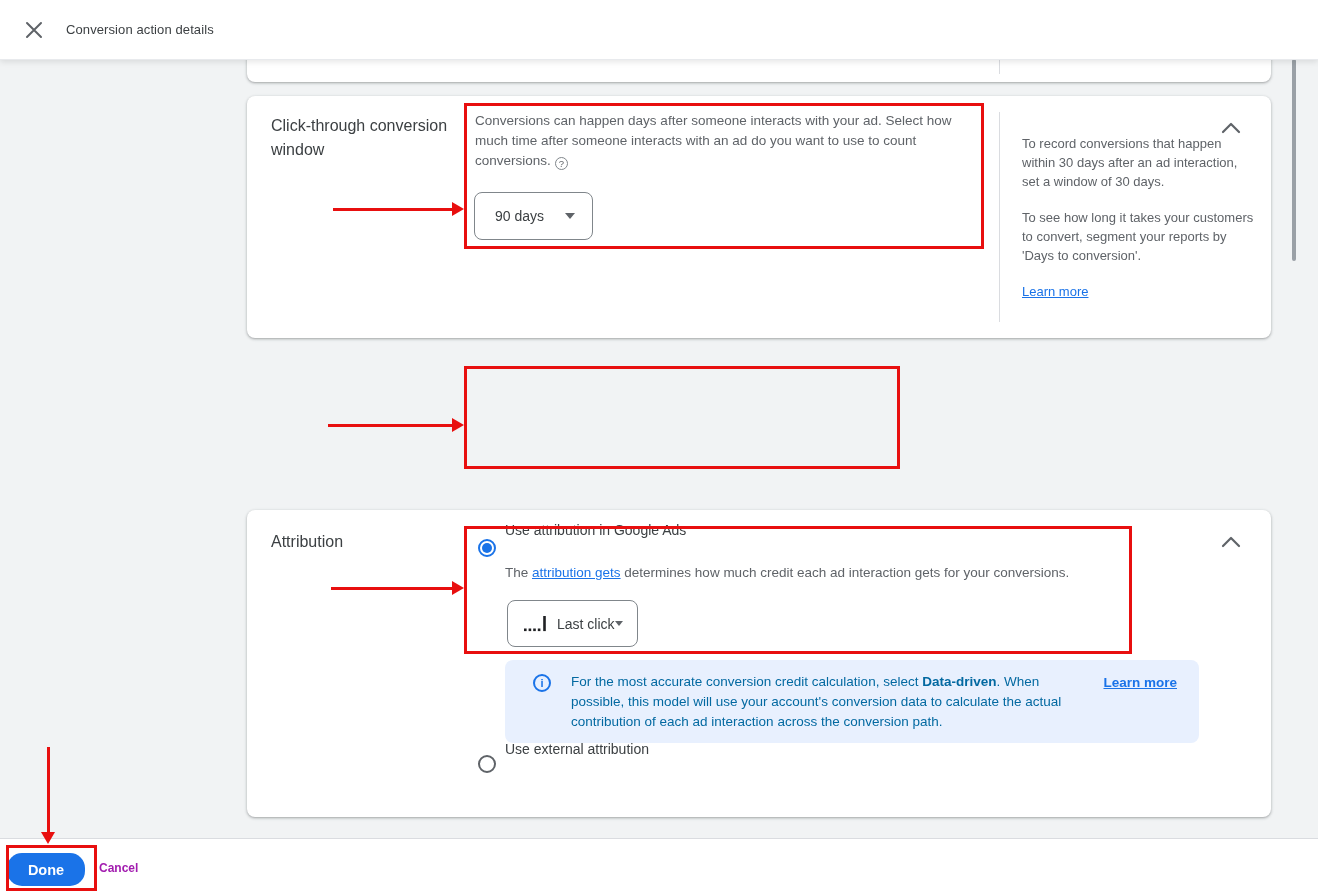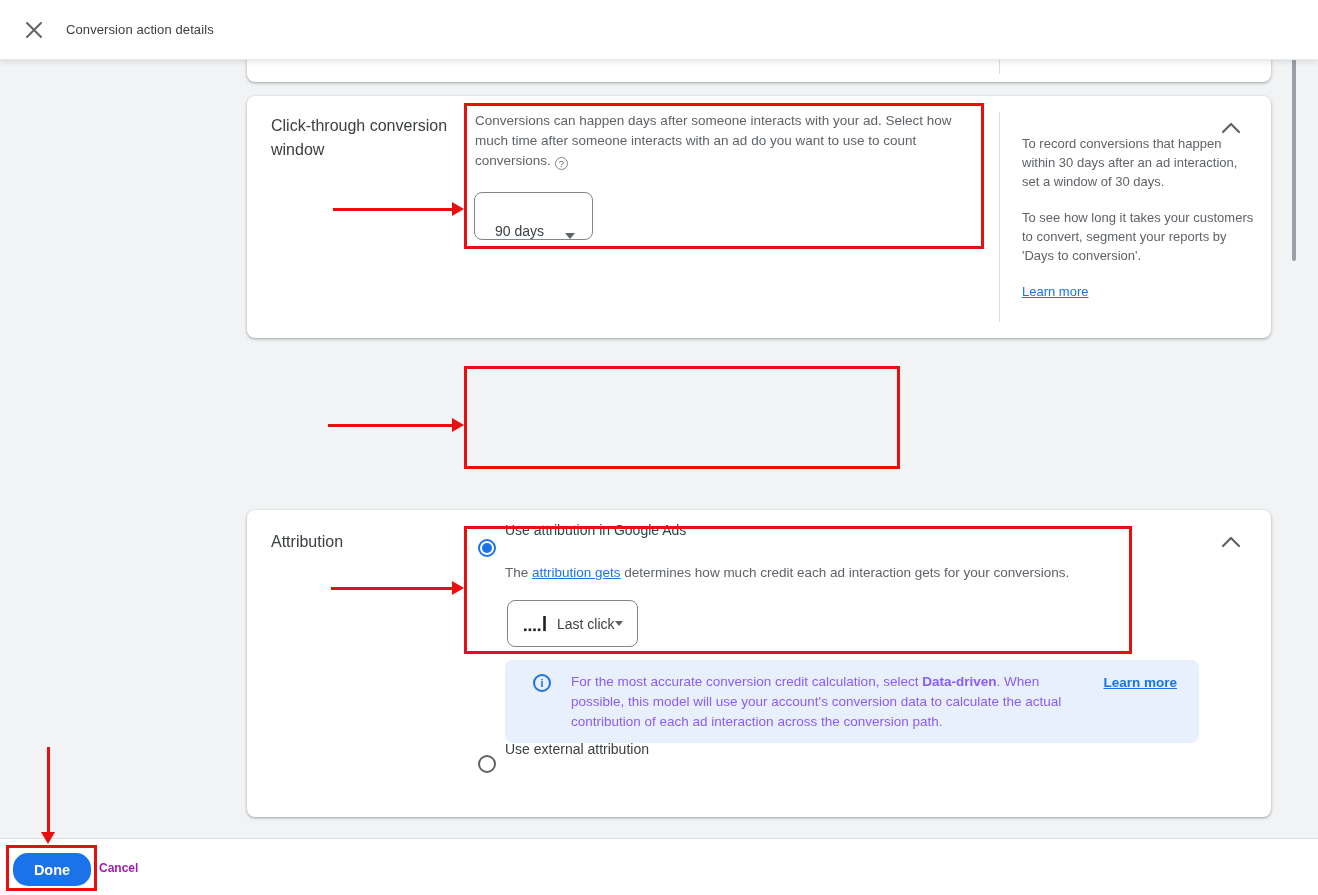--- a/index.html
+++ b/index.html
@@ -42,27 +42,27 @@
                       border-radius:50%; background:#1a73e8; }
   .radio.unsel { border:2px solid #5f6368; }
   .radio-label { position:absolute; font-size:14px; color:#3c4043; }
 
   
   .infobox { position:absolute; left:258px; top:150px; width:694px; height:83px; box-sizing:border-box;
              background:#e8f0fe; border-radius:8px; display:flex; padding:12px 22px 12px 28px; }
   .iicon { flex:0 0 auto; width:18px; height:18px; box-sizing:border-box; border:2px solid #1a73e8; border-radius:50%;
            color:#1a73e8; font-size:11px; font-weight:bold; display:flex; align-items:center; justify-content:center;
            margin-top:2px; }
-  .info-text { width:508px; margin-left:20px; font-size:13.5px; line-height:20px; color:#8b5cf6; }
+  .info-text { width:508px; margin-left:20px; font-size:13.5px; line-height:20px; color:#0369a1; }
   .info-more { margin-left:auto; margin-top:3px; font-size:13.5px; font-weight:bold; white-space:nowrap; }
 
   
   .footer { position:absolute; left:0; right:0; top:838px; height:57px; background:#fff;
             border-top:1px solid #dadce0; z-index:10; }
-  .done-btn { position:absolute; left:13px; top:14px; width:78px; height:33px; background:#1a73e8; color:#fff;
+  .done-btn { position:absolute; left:7px; top:14px; width:78px; height:33px; background:#1a73e8; color:#fff;
               border:none; border-radius:15px; font-size:14.5px; font-weight:bold; font-family:inherit;
               display:flex; align-items:center; justify-content:center; cursor:pointer; }
   .cancel-link { position:absolute; left:99px; top:22px; font-size:12px; font-weight:bold; color:#a21caf;
                  text-decoration:none; cursor:pointer; }
 
   
   .scroll-thumb { position:absolute; left:1292px; top:59px; width:4px; height:202px; background:#9aa0a6; border-radius:2px; }
 
   
   .ann { position:absolute; z-index:30; pointer-events:none; }
@@ -92,21 +92,21 @@
     <div class="vdivider" style="left:752px; top:4px; height:32px;"></div>
   </div>
 
   <div class="card" style="top:96px; height:242px;">
     <div class="card-label" style="top:18px;">Click-through conversion window</div>
 
     <div class="section-desc" style="position:absolute; left:228px; top:15px; width:505px;">
       <span>Conversions can happen days after someone interacts with your ad. Select how much time after someone interacts with an ad do you want to use to count conversions.</span><span class="qicon">?</span>
     </div>
 
-    <div class="dd" style="left:227px; top:96px; width:119px; height:48px; padding:0 17px 0 20px;align-items:flex-end;">
+    <div class="dd" style="left:227px; top:96px; width:119px; height:48px; padding:0 17px 0 20px;">
       <span class="dd-text">90 days</span>
       <span class="caret"></span>
     </div>
 
     <div class="vdivider" style="left:752px; top:16px; height:210px;"></div>
 
     <div class="help-col">
       <p>To record conversions that happen within 30 days after an ad interaction, set a window of 30 days.</p>
       <p>To see how long it takes your customers to convert, segment your reports by 'Days to conversion'.</p>
       <a class="link" style="font-size:13px;">Learn more</a>

